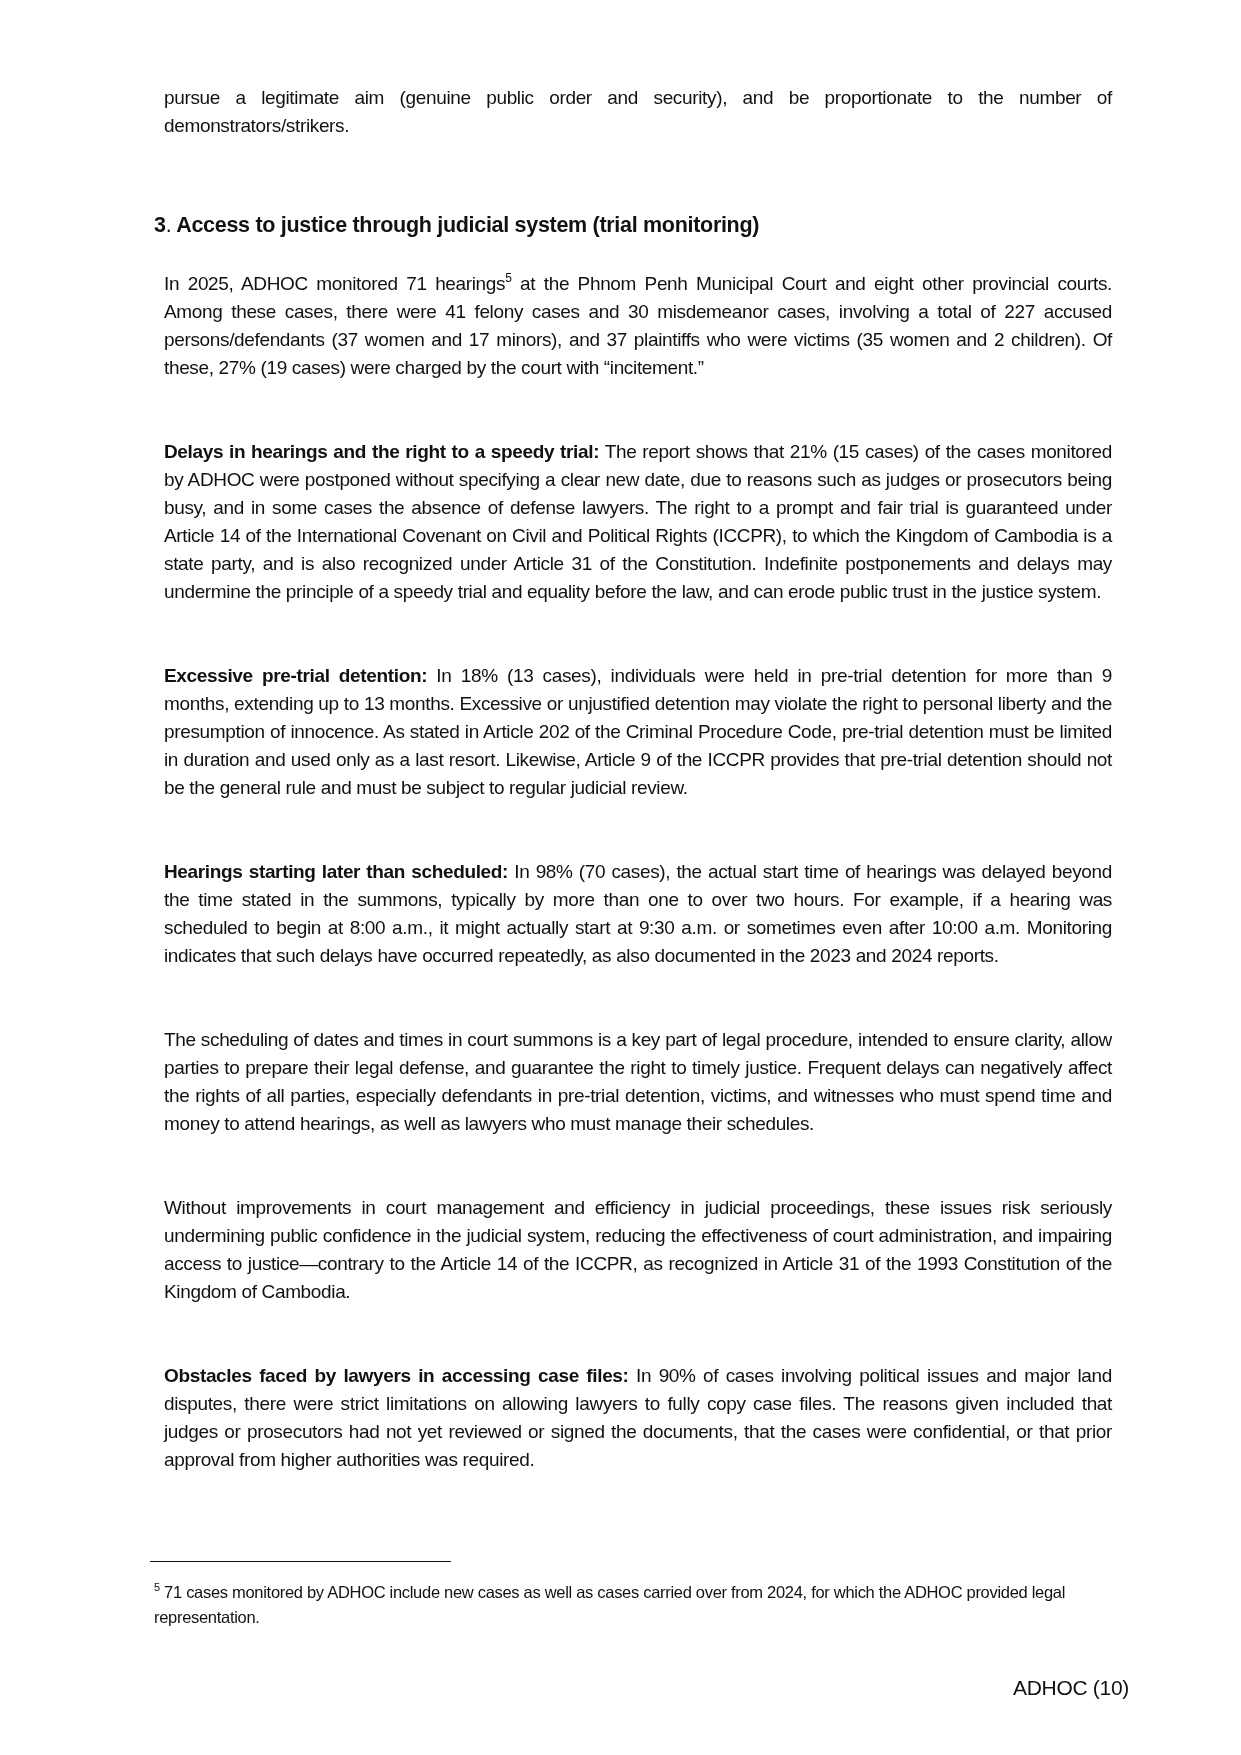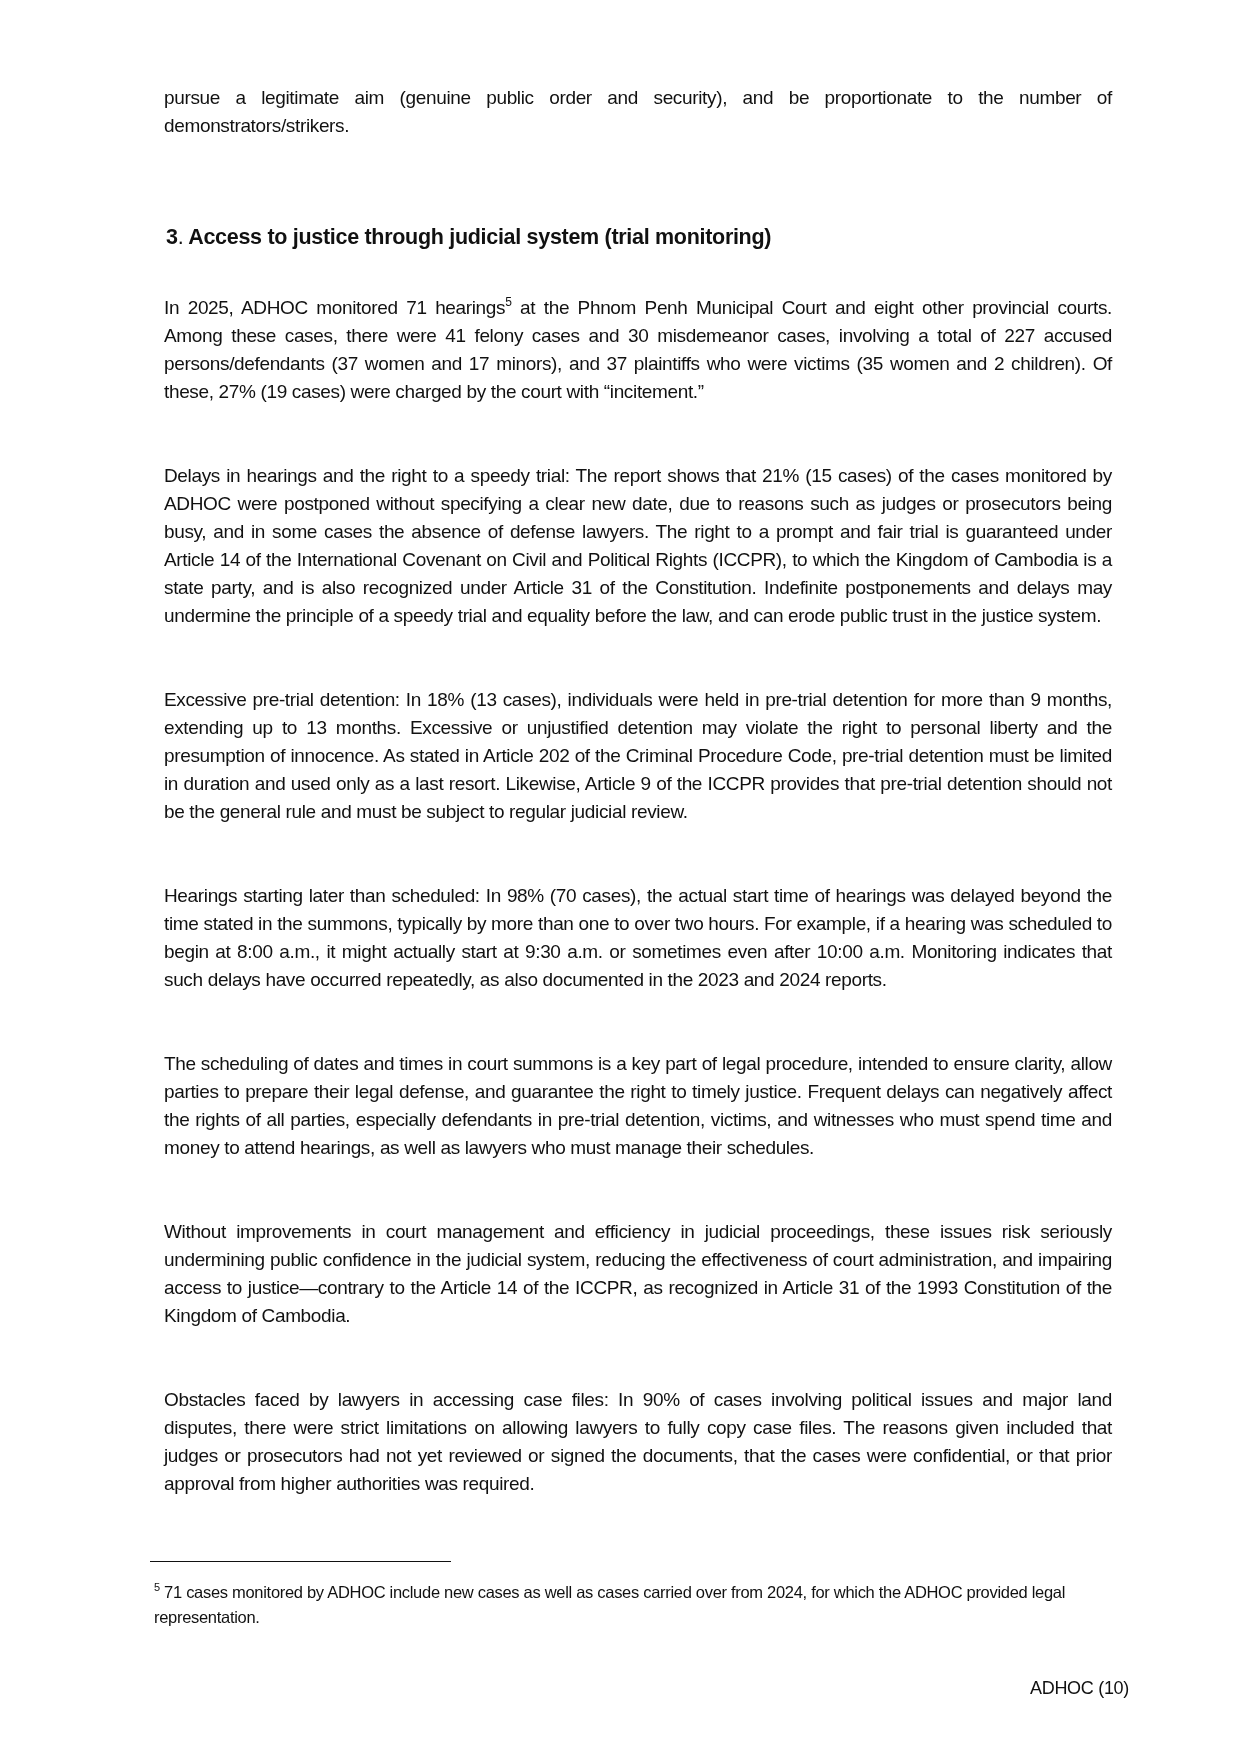--- a/index.html
+++ b/index.html
@@ -10,39 +10,39 @@
   }
   .page {
     position: absolute; left: 150px; top: 70px; width: 976px;
   }
   p {
     margin: 14px; font-size: 19px; line-height: 28px; text-align: justify;
     letter-spacing: -0.35px;
   }
   .gap { height: 28px; }
   h3 {
-    margin: 16px; font-size: 21.5px; line-height: 30px; font-weight: bold;
+    margin: 4px; font-size: 21.5px; line-height: 30px; font-weight: bold;
     letter-spacing: -0.3px;
   }
   .h-gap-top { height: 24px; }
   .h-gap-bottom { height: 12px; }
-  b { font-weight: normal; }
+  b { font-weight: bold; }
   sup { font-size: 12px; line-height: 0; vertical-align: 8px; }
   .fn-rule {
     position: absolute; left: 150px; top: 1561px; width: 301px; height: 0;
     border-top: 1.5px solid #111;
   }
   .footnote {
     position: absolute; left: 154px; top: 1580px; width: 976px;
     font-size: 16.5px; line-height: 25px; letter-spacing: -0.3px;
   }
   .footnote sup { font-size: 11px; vertical-align: 7px; }
   .page-num {
     position: absolute; right: 112px; top: 1677px;
-    font-size: 18px; line-height: 22px; letter-spacing: -0.3px;
+    font-size: 21px; line-height: 22px; letter-spacing: -0.3px;
   }
 </style>
 </head>
 <body>
 
 <div class="page">
   <p>pursue a legitimate aim (genuine public order and security), and be proportionate to the number of demonstrators/strikers.</p>
   <div class="gap"></div>
 
   <div class="h-gap-top"></div>

